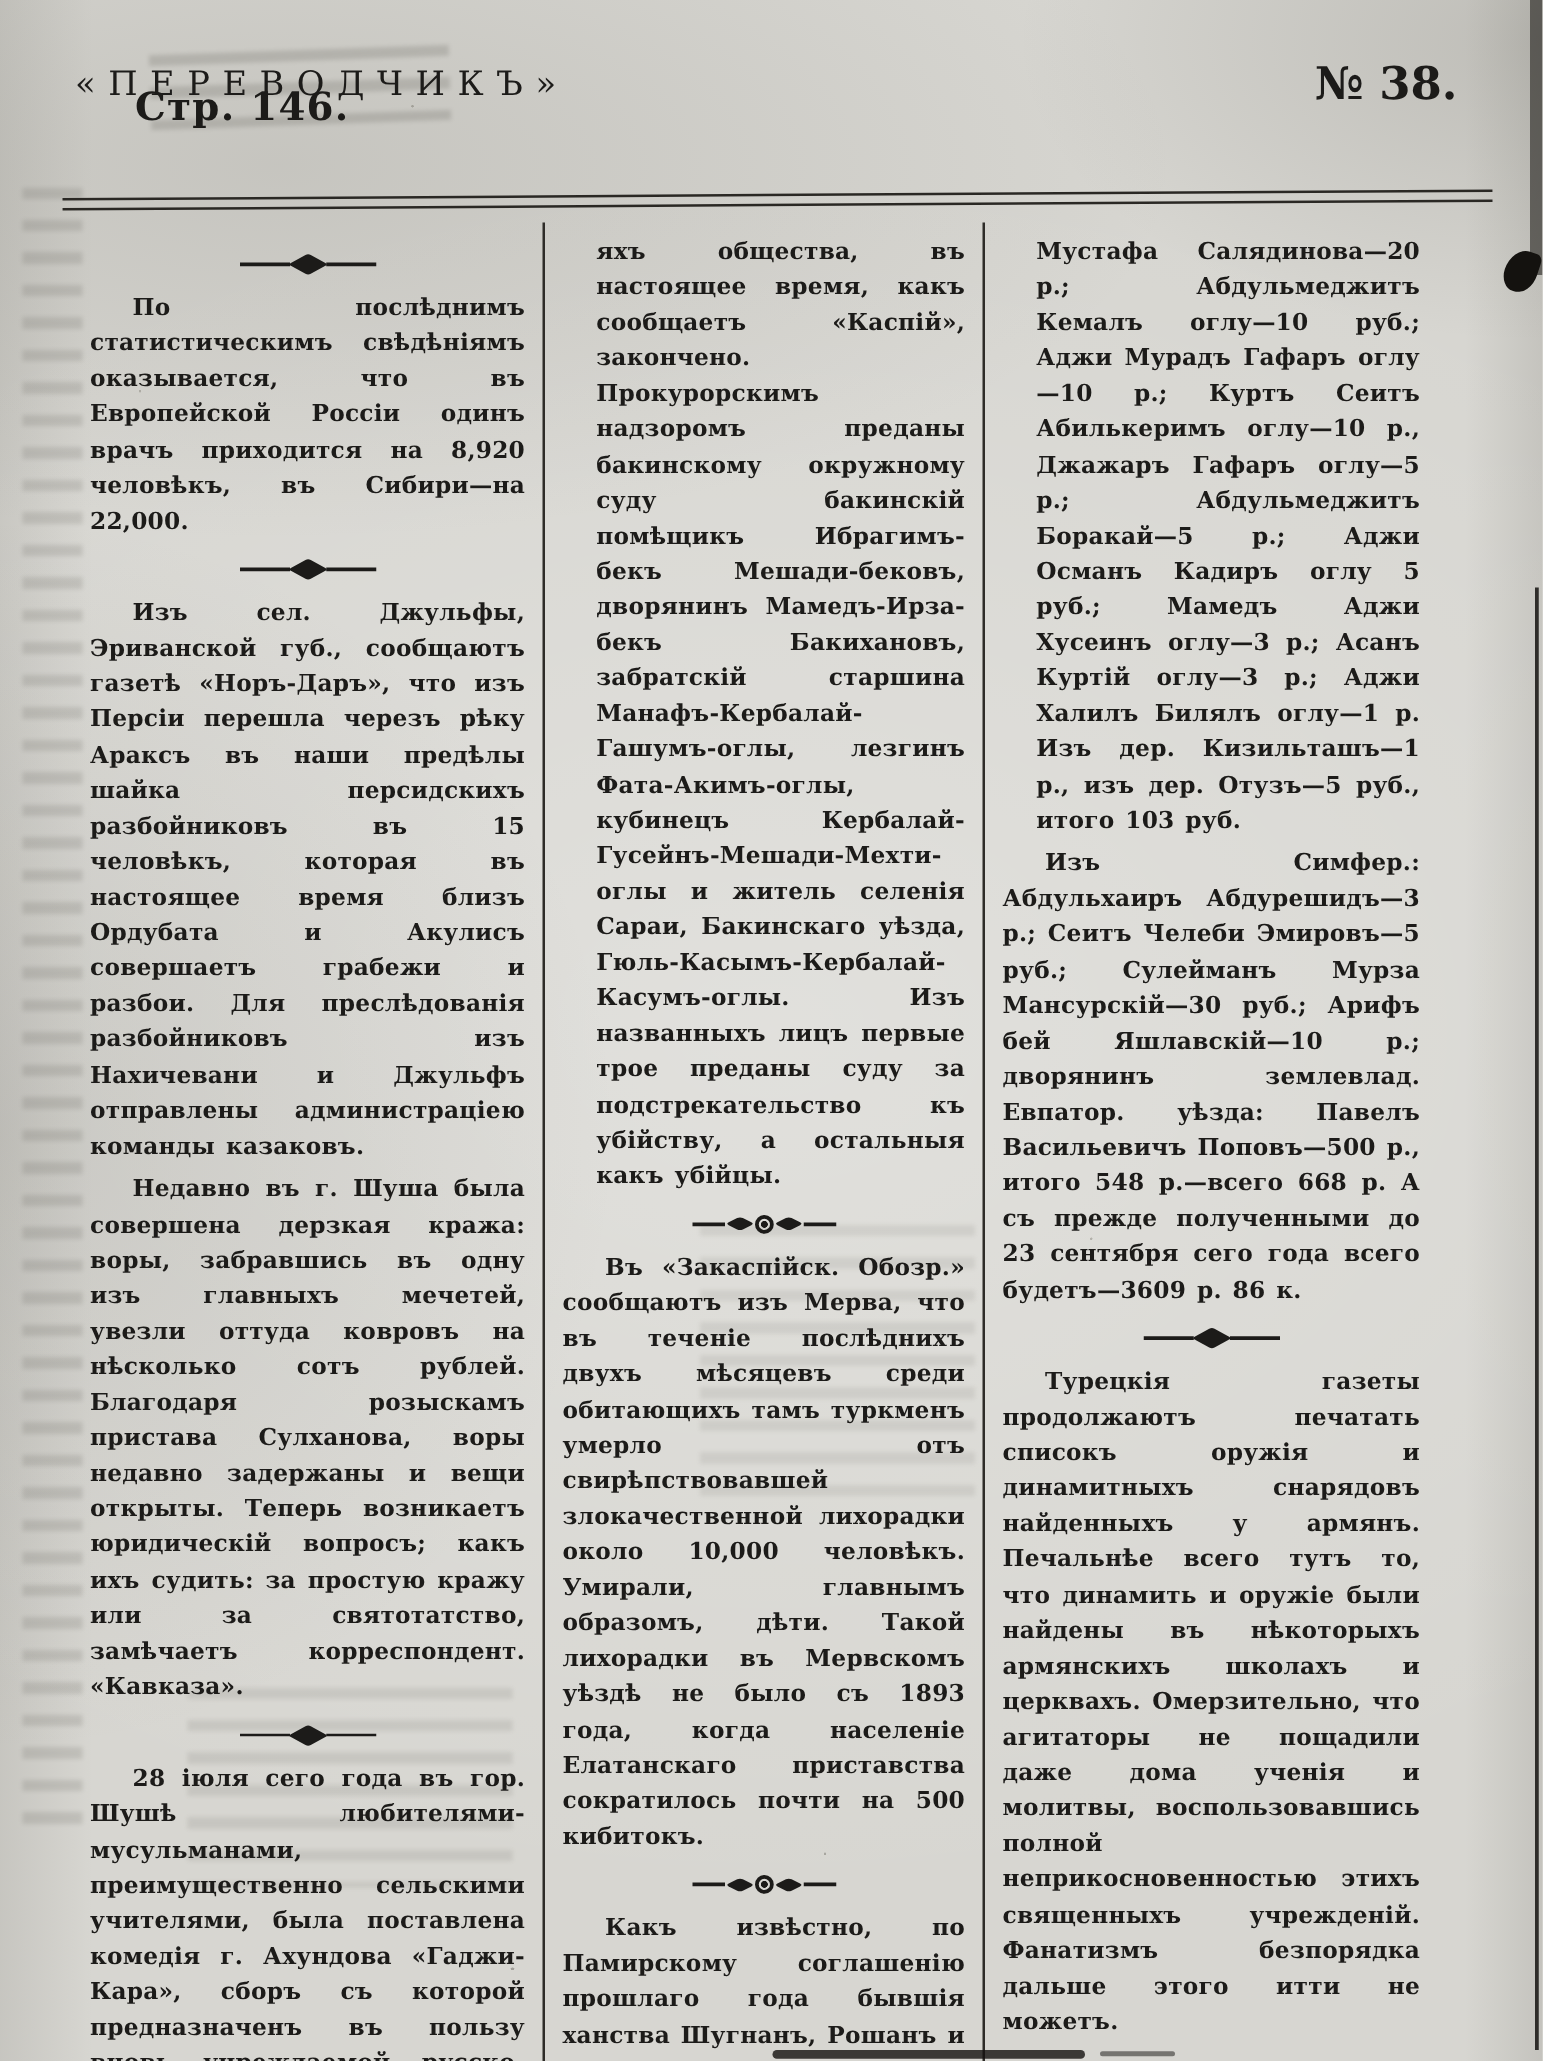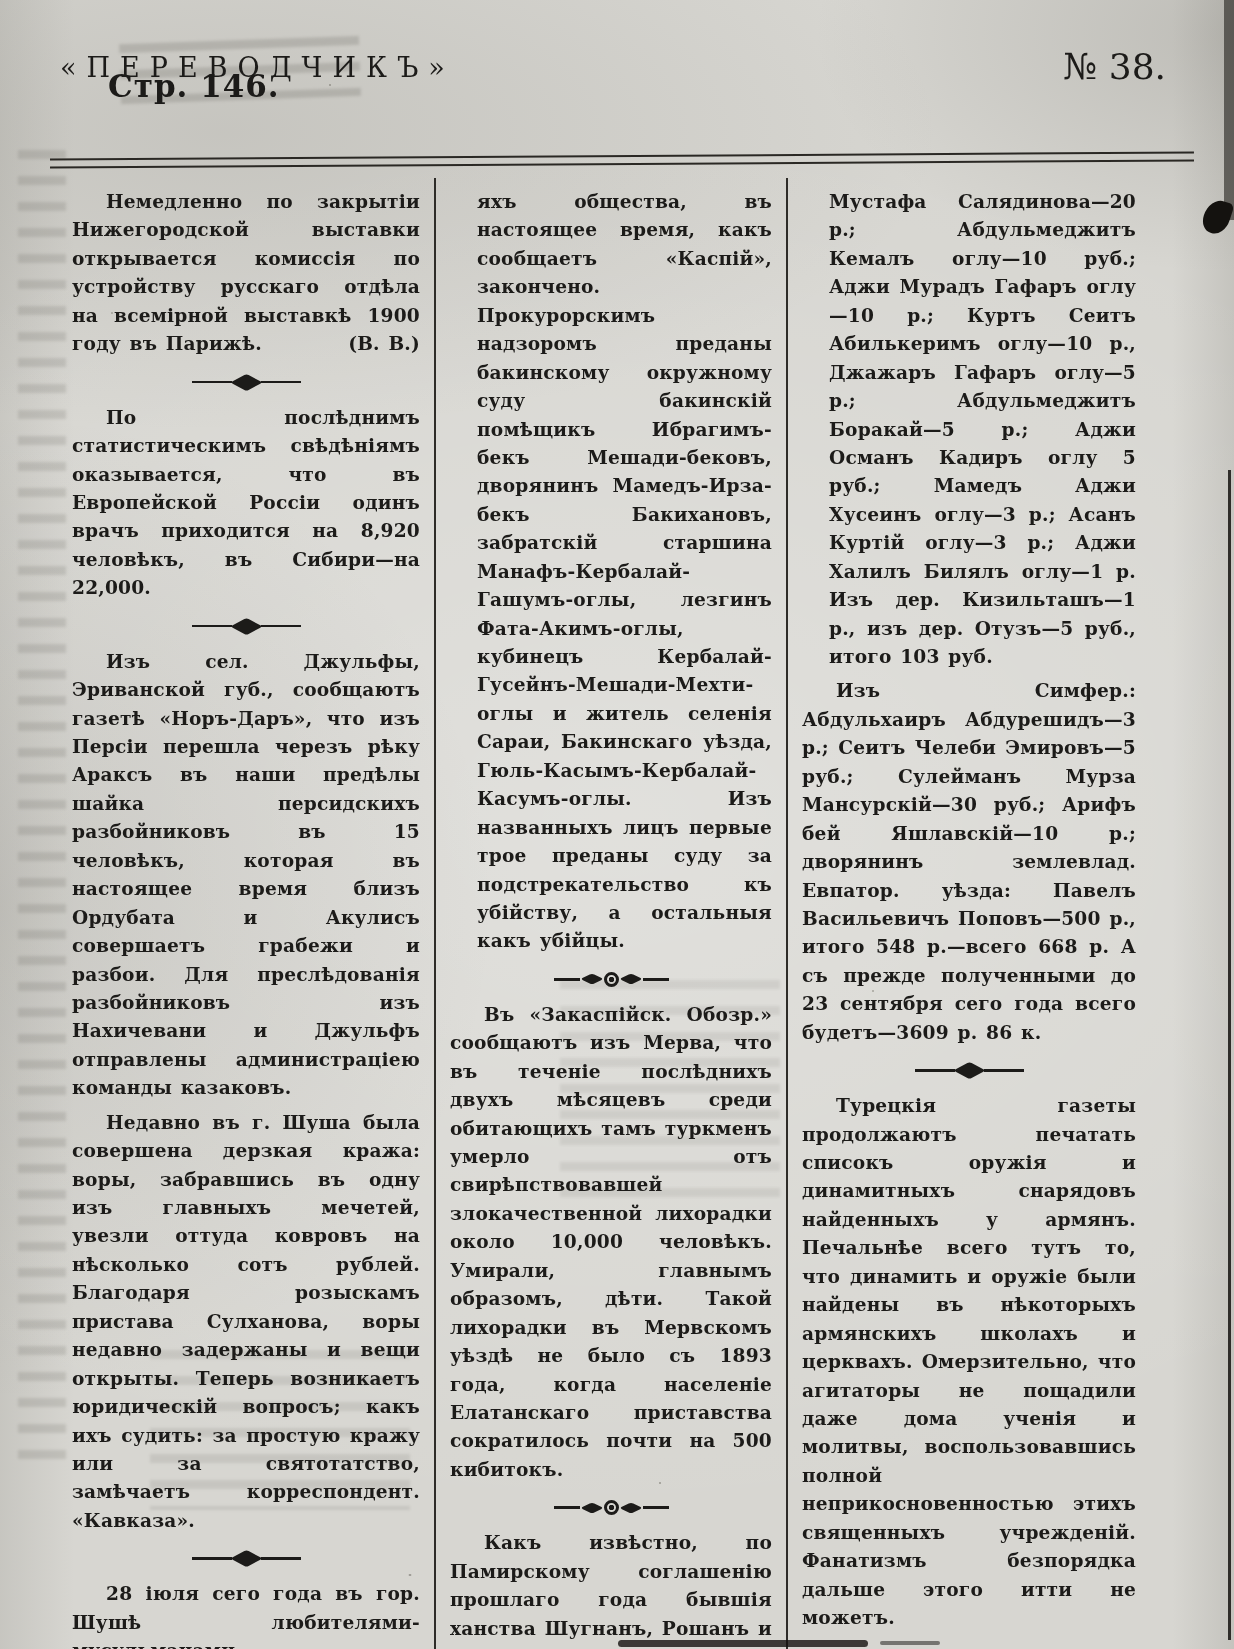--- a/index.html
+++ b/index.html
@@ -42,21 +42,21 @@
   .a-right-blob{right:4px;top:200px;width:26px;height:34px;border-radius:60% 20% 55% 45%;transform:rotate(18deg);}
   .a-right-line{right:3px;top:470px;width:3px;height:1170px;opacity:.85;}
   .a-corner{right:0;top:0;width:10px;height:220px;opacity:.55;}
   .a-bottom{left:618px;bottom:2px;width:250px;height:7px;border-radius:4px;opacity:.8;}
   .a-bottom2{left:880px;bottom:4px;width:60px;height:4px;border-radius:4px;opacity:.5;}
 
   
   .header{position:absolute;left:60px;right:60px;top:46px;height:76px;}
   .page-label{position:absolute;left:48px;top:22px;font-size:31px;font-weight:bold;letter-spacing:1px;}
   .masthead{position:absolute;left:0;right:0;top:6px;font-size:27px;font-weight:normal;letter-spacing:10px;}
-  .issue-label{position:absolute;right:8px;top:0;font-size:36px;font-weight:normal;}
+  .issue-label{position:absolute;right:8px;top:0;font-size:36px;font-weight:bold;}
   .rule2{position:absolute;left:50px;right:40px;top:155px;height:6px;
     border-top:2.5px solid #2a2824;border-bottom:2px solid #2a2824;transform:rotate(-.35deg);}
 
   
   .cols{position:absolute;left:58px;top:178px;width:1120px;display:grid;
     grid-template-columns:376px 352px 364px;}
   .col{padding:10px 14px 0 14px;font-size:18.6px;line-height:1.53;font-weight:bold;
     text-align:justify;letter-spacing:.2px;word-spacing:2px;}
   .col.c2{border-left:2px solid #2e2c28;}
   .col.c3{border-left:2px solid #2e2c28;}
@@ -85,21 +85,20 @@
 
 <div class="header">
   <div class="page-label">Стр. 146.</div>
   <div class="masthead">«ПЕРЕВОДЧИКЪ»</div>
   <div class="issue-label">№ 38.</div>
 </div>
 <div class="rule2"></div>
 
 <div class="cols">
   <div class="col c1">
-      <p class="para">Немедленно по закрытіи Нижегородской выставки открывается комиссія по устройству русскаго отдѣла на всемірной выставкѣ 1900 году въ Парижѣ.<span class="attrib">(В. В.)</span></p>
       <div class="sep">
         <span class="dash"></span>
         <span class="di"></span>
         <span class="dash"></span>
       </div>
       <p class="para">По послѣднимъ статистическимъ свѣдѣніямъ оказывается, что въ Европейской Россіи одинъ врачъ приходится на 8,920 человѣкъ, въ Сибири—на 22,000.</p>
       <div class="sep">
         <span class="dash"></span>
         <span class="di"></span>
         <span class="dash"></span>

